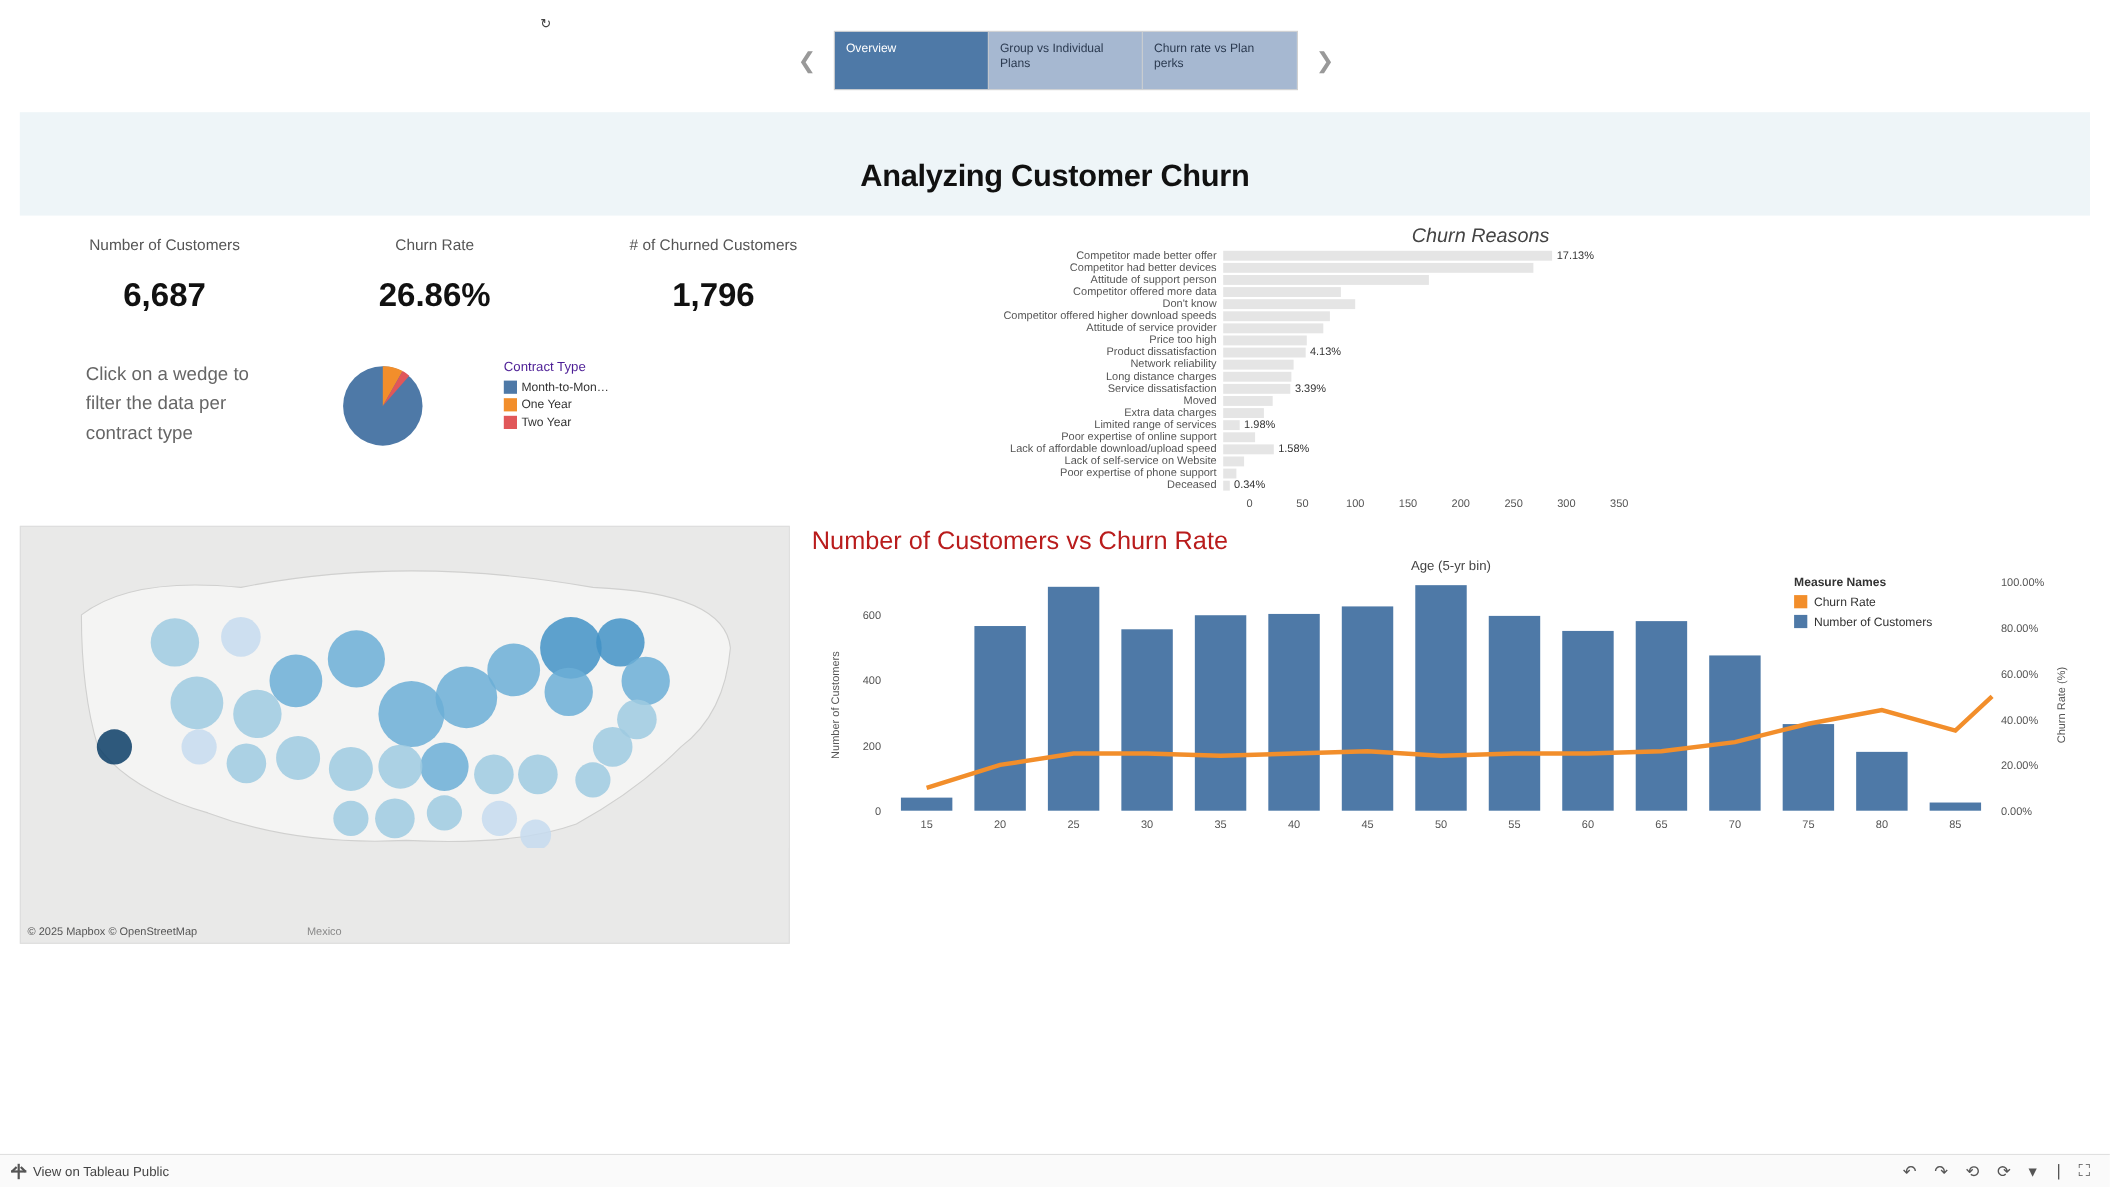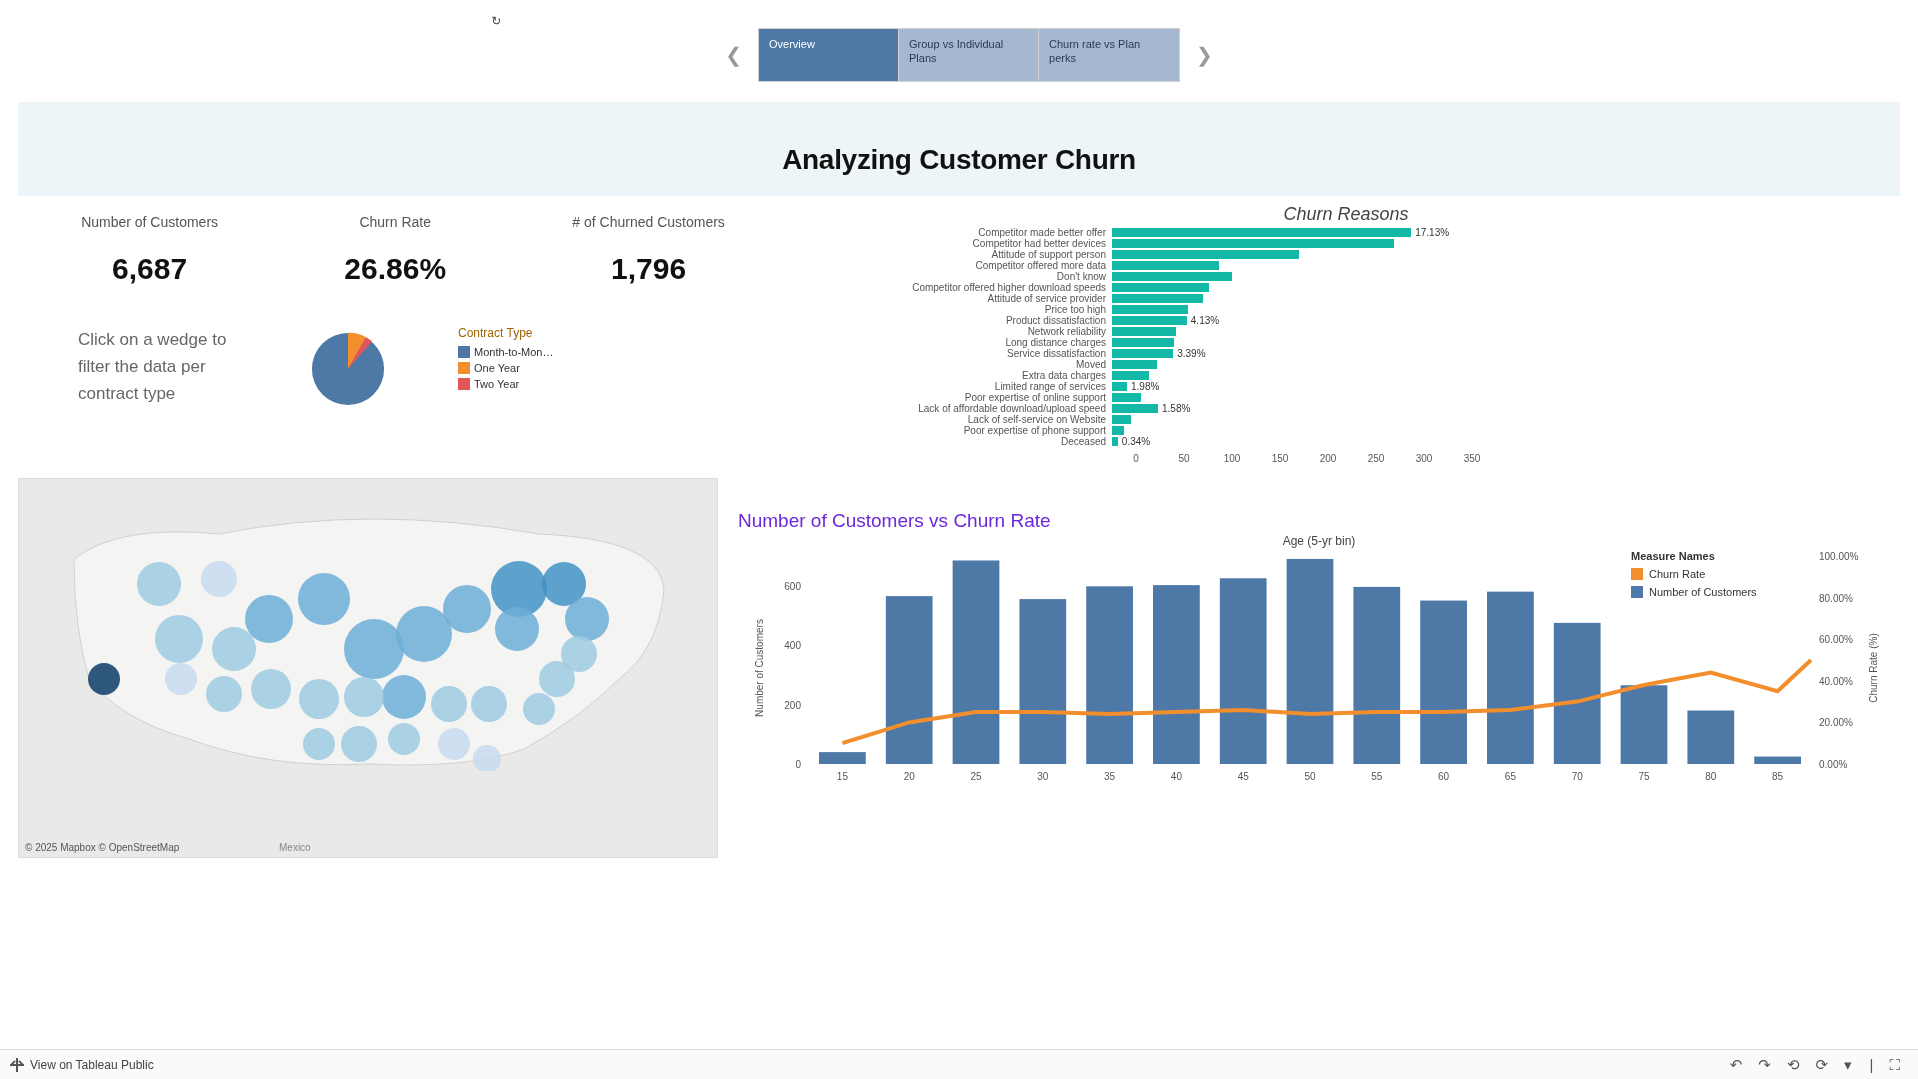--- a/index.html
+++ b/index.html
@@ -18,38 +18,38 @@
 .row1 { display: flex; }
 .kpis { width: 770px; padding-top: 10px; }
 .kpi-row { display: flex; justify-content: space-around; }
 .kpi { text-align: center; }
 .kpi-label { font-size: 14px; color: #555; margin-bottom: 22px; }
 .kpi-value { font-size: 30px; font-weight: 800; color: #111; }
 .pie-area { display:flex; margin-top: 40px; }
 .hint { width: 230px; font-size: 17px; color: #666; line-height: 1.6; padding-left: 60px; }
 .pie-wrap { width: 200px; display:flex; justify-content:center; }
 .legend { font-size: 11px; padding-left: 10px; }
-.legend-title { font-size: 12px; margin-bottom: 6px; color:#a16207; }
+.legend-title { font-size: 12px; margin-bottom: 6px; color:#4c1d95; }
 .legend-item { display:flex; align-items:center; gap:4px; margin-bottom:4px; color:#333;}
 .swatch { width:12px; height:12px; display:inline-block; }
 .reasons { flex: 1; padding-left: 4px; }
 .reasons-title { text-align:center; font-size: 18px; color:#444; margin-bottom:2px;font-style:italic; }
 .reasons-chart { position:relative; padding-left: 320px; }
 .reasons-row { display:flex; align-items:center; height: 11px; margin-bottom: 0; position: relative; }
 .reasons-label { position:absolute; left:-320px; width:318px; text-align:right; font-size:10px; color:#555; padding-right:4px; white-space:nowrap; }
-.reasons-bar { height:9px; background:#14b8a6; position:relative;text-align:right; }
+.reasons-bar { height:9px; background:#e5e5e5; position:relative;text-align:right; }
 .reasons-val { position:absolute; left: calc(100% + 4px); font-size:10px; color:#333; top:-1px; white-space:nowrap;}
 .reasons-axis { display:flex; font-size:10px; color:#555; padding-left:320px; margin-top:6px; }
 .reasons-axis span { width: 48px; text-align:center; }
 .row2 { display:flex; margin-top: 14px; gap: 20px; }
 .map-panel { width: 700px; height: 380px; background:#e9e9e8; position:relative; border:1px solid #ddd; overflow:hidden; }
 .map-credit { position:absolute; bottom:4px; left:6px; font-size:10px; color:#555; }
 .map-mexico { position:absolute; bottom:4px; left:260px; font-size:10px; color:#888; }
 .combo-panel { flex:1; }
-.combo-title { font-size:19px; color:#6d28d9; margin-bottom:2px;margin-top:32px; }
+.combo-title { font-size:23px; color:#b91c1c; margin-bottom:2px; }
 .combo-sub { text-align:center; font-size:12px; color:#444; margin-bottom:2px; }
 .combo-svg { width: 100%; height: 236px; }
 .footer { position:absolute; bottom:0; left:0; right:0; height:30px; background:#fafafa; border-top:1px solid #e0e0e0; display:flex; align-items:center; padding: 0 10px; font-size:12px; color:#444; }
 .footer .spacer { flex:1; }
 .footer .ticon { margin: 0 8px; font-size:15px; color:#555; cursor:pointer; }
 .tableau-logo { width:14px; height:14px; display:inline-block; margin-right:6px; position:relative; }
 .tableau-logo::before, .tableau-logo::after { content:""; position:absolute; background:#555; }
 .tableau-logo::before { left:6px; top:0; width:2px; height:14px; }
 .tableau-logo::after { left:0; top:6px; width:14px; height:2px; }
 .tableau-logo .d { position:absolute; width:2px; height:6px; background:#555; }

